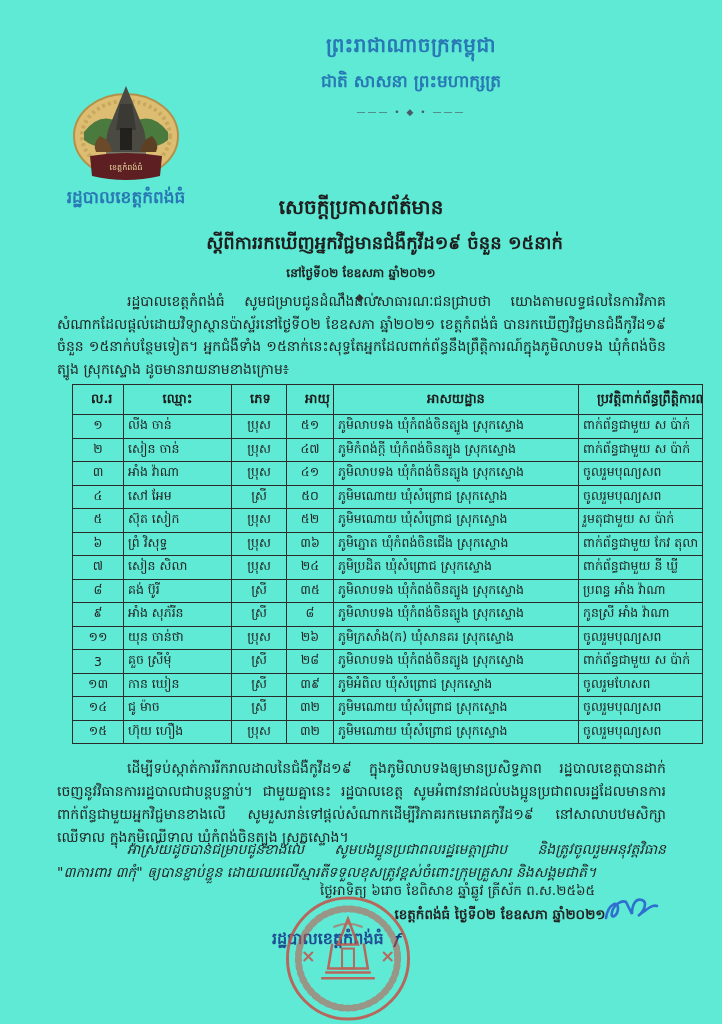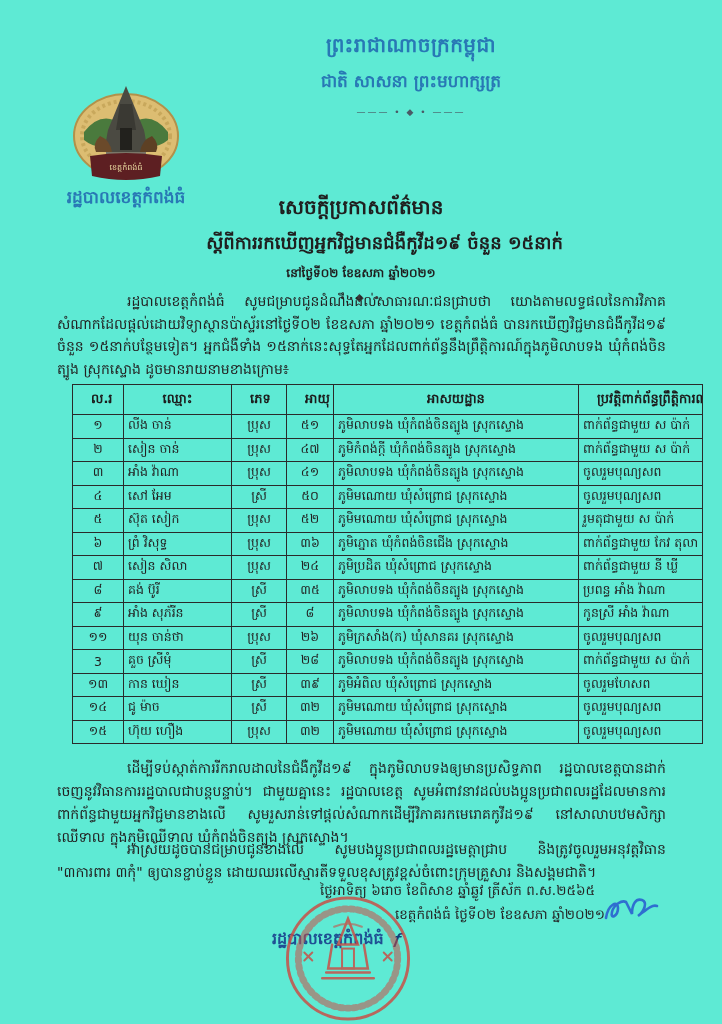--- a/index.html
+++ b/index.html
@@ -19,33 +19,33 @@
   .title{position:absolute;left:0;right:0;top:194px;text-align:center;color:#1f1f1f;font-weight:bold;}
   .title .t1{font-size:20px;}
   .title .t2{font-size:18px;margin-top:7px;padding-left:47px;}
   .title .t3{font-size:12px;margin-top:7px;}
   .title .orn{font-size:11px;margin-top:8px;color:#3a3a3a;font-weight:normal;letter-spacing:3px;}
 
   
   .para{position:absolute;left:57px;width:609px;font-size:14px;line-height:22.5px;text-align:justify;text-indent:70px;color:#222;}
   #para1{top:290px;}
   #para2{top:748px;line-height:23px;margin-top:9px;}
-  #para3{top:838px;line-height:23px;}
+  #para3{top:838px;line-height:23px;font-style:italic;}
 
   
   table.cases{position:absolute;left:72px;top:384px;width:630px;height:360px;border-collapse:collapse;table-layout:fixed;}
   table.cases th,table.cases td{border:1.6px solid #2a2a2a;overflow:hidden;white-space:nowrap;}
   table.cases th{font-size:13px;font-weight:bold;height:29px;padding:0 18px;color:#1c1c1c;}
   table.cases td{font-size:12.5px;height:21px;padding:0 4px;color:#222;}
   td.c0,td.c2,td.c3{text-align:center;}
   td.c1,td.c4,td.c5{text-align:left;}
 
   
   .lunar-date{position:absolute;left:320px;width:392px;top:882px;text-align:left;font-size:13.5px;color:#242424;}
-  .place-date{position:absolute;left:320px;width:360px;top:906px;text-align:center;font-size:13.5px;color:#242424;}
+  .place-date{position:absolute;left:320px;width:360px;top:906px;text-align:center;font-size:13.5px;color:#242424;font-weight:bold;}
   .signed-by{position:absolute;left:272px;width:180px;top:928px;text-align:left;font-size:16px;font-weight:bold;color:#1f4f93;font-family:Liberation Mono, monospace;}
   .signed-by .flourish{font-style:italic;font-weight:bold;color:#123c78;}
   .sig-scribble{position:absolute;left:602px;top:894px;}
   .stamp{position:absolute;left:282px;top:893px;opacity:.82;}
 </style>
 </head>
 <body>
 
 <div class="page">
 

